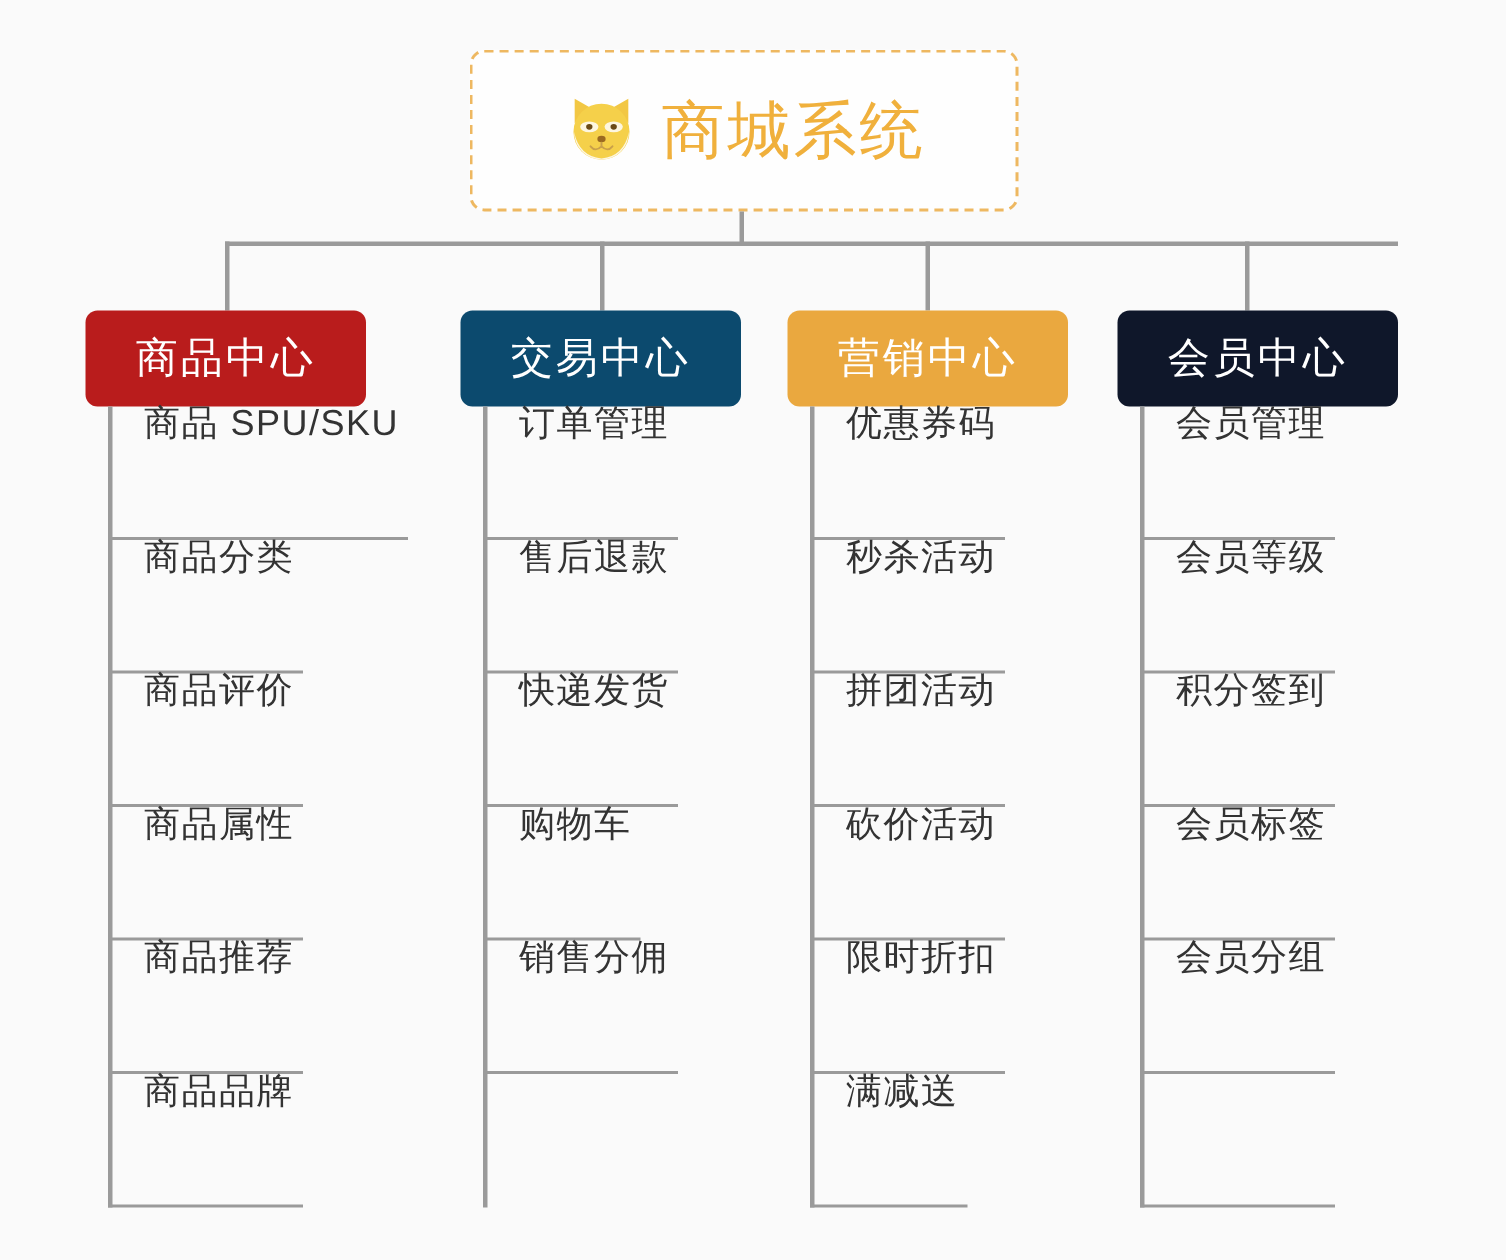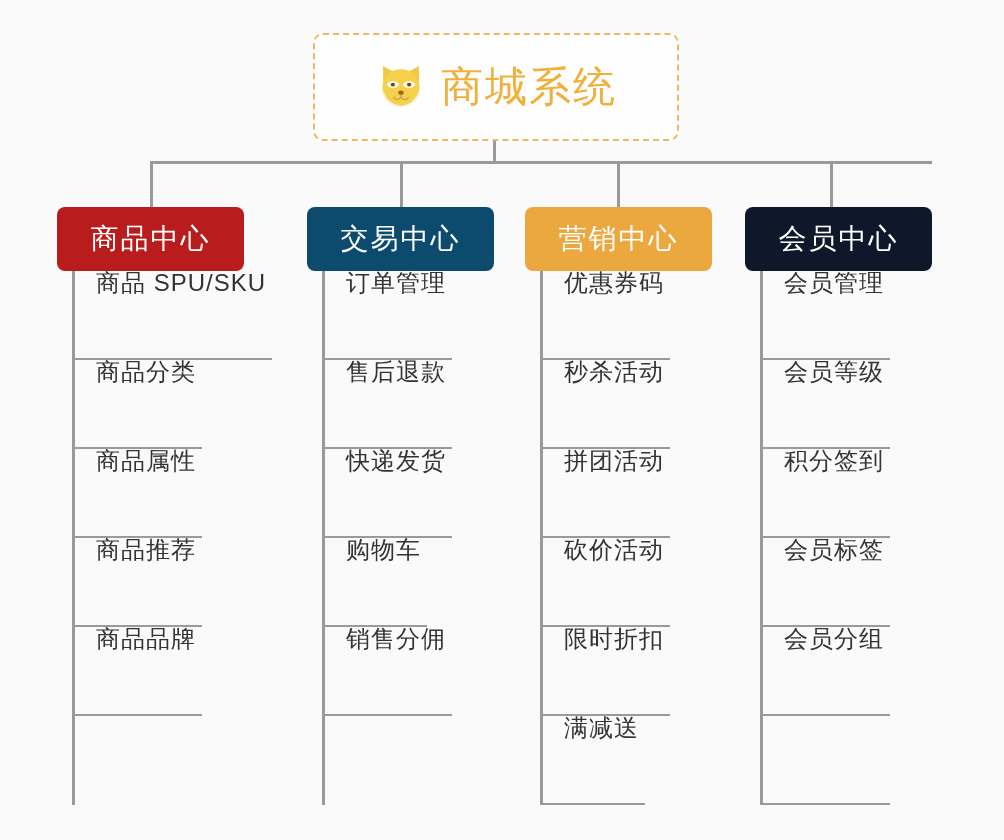--- a/index.html
+++ b/index.html
@@ -168,20 +168,24 @@
       <div class="col-spine" style="background: rgb(154, 154, 154); height: 534px;"></div>
       <div class="item">
         <span class="item-label">商品 SPU/SKU</span>
         <span class="item-rule" style="background: rgb(154, 154, 154); width: 200px;"></span>
       </div>
       <div class="item">
         <span class="item-label">商品分类</span>
         <span class="item-rule" style="background: rgb(154, 154, 154); width: 130px;"></span>
       </div>
       <div class="item">
+        <span class="item-label">商品评价</span>
+        <span class="item-rule" style="background: rgb(154, 154, 154); width: 130px;"></span>
+      </div>
+      <div class="item">
         <span class="item-label">商品属性</span>
         <span class="item-rule" style="background: rgb(154, 154, 154); width: 130px;"></span>
       </div>
       <div class="item">
         <span class="item-label">商品推荐</span>
         <span class="item-rule" style="background: rgb(154, 154, 154); width: 130px;"></span>
       </div>
       <div class="item">
         <span class="item-label">商品品牌</span>
         <span class="item-rule" style="background: rgb(154, 154, 154); width: 130px;"></span>

